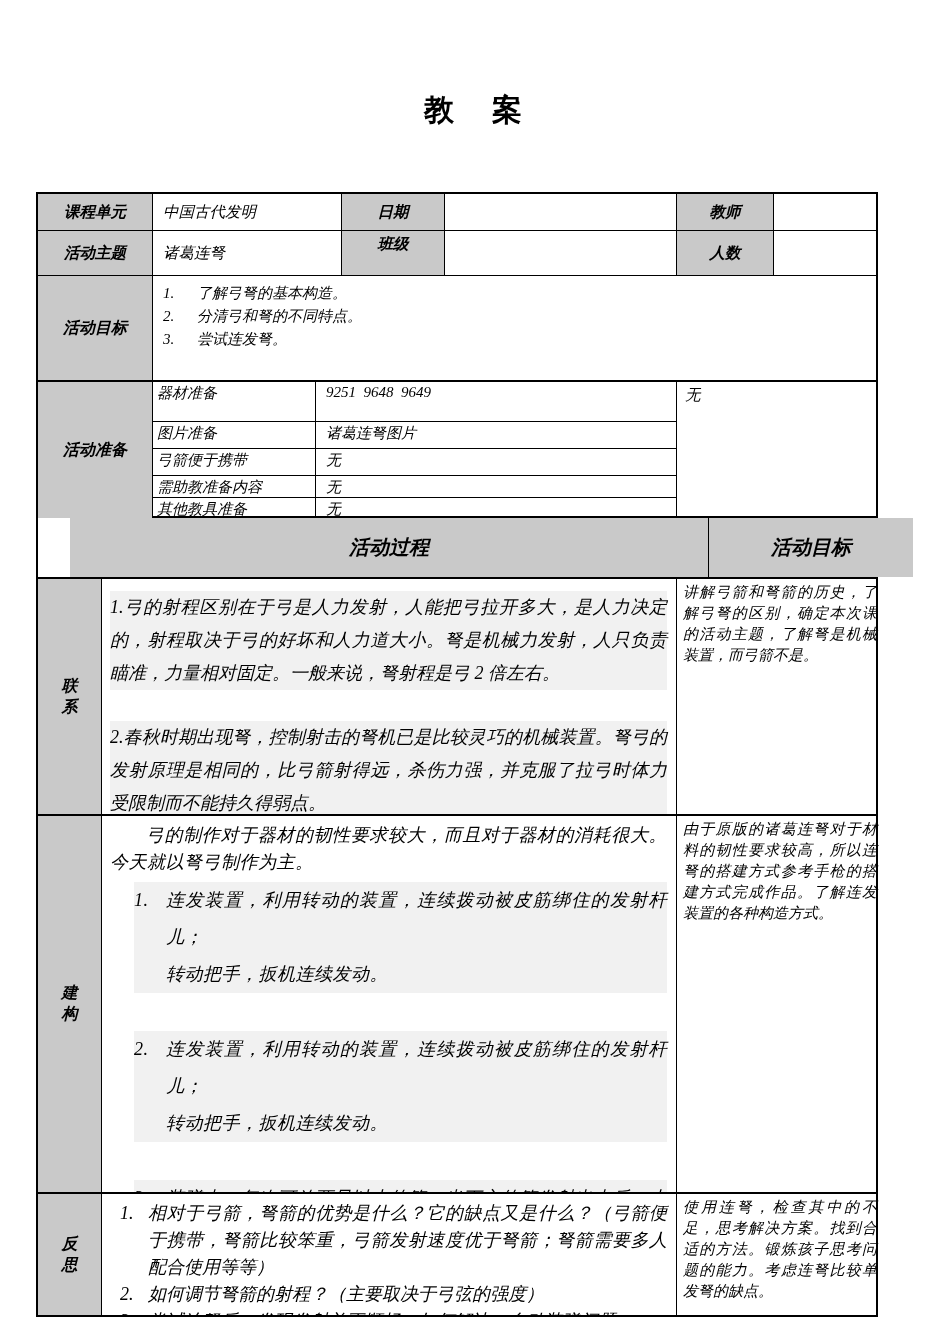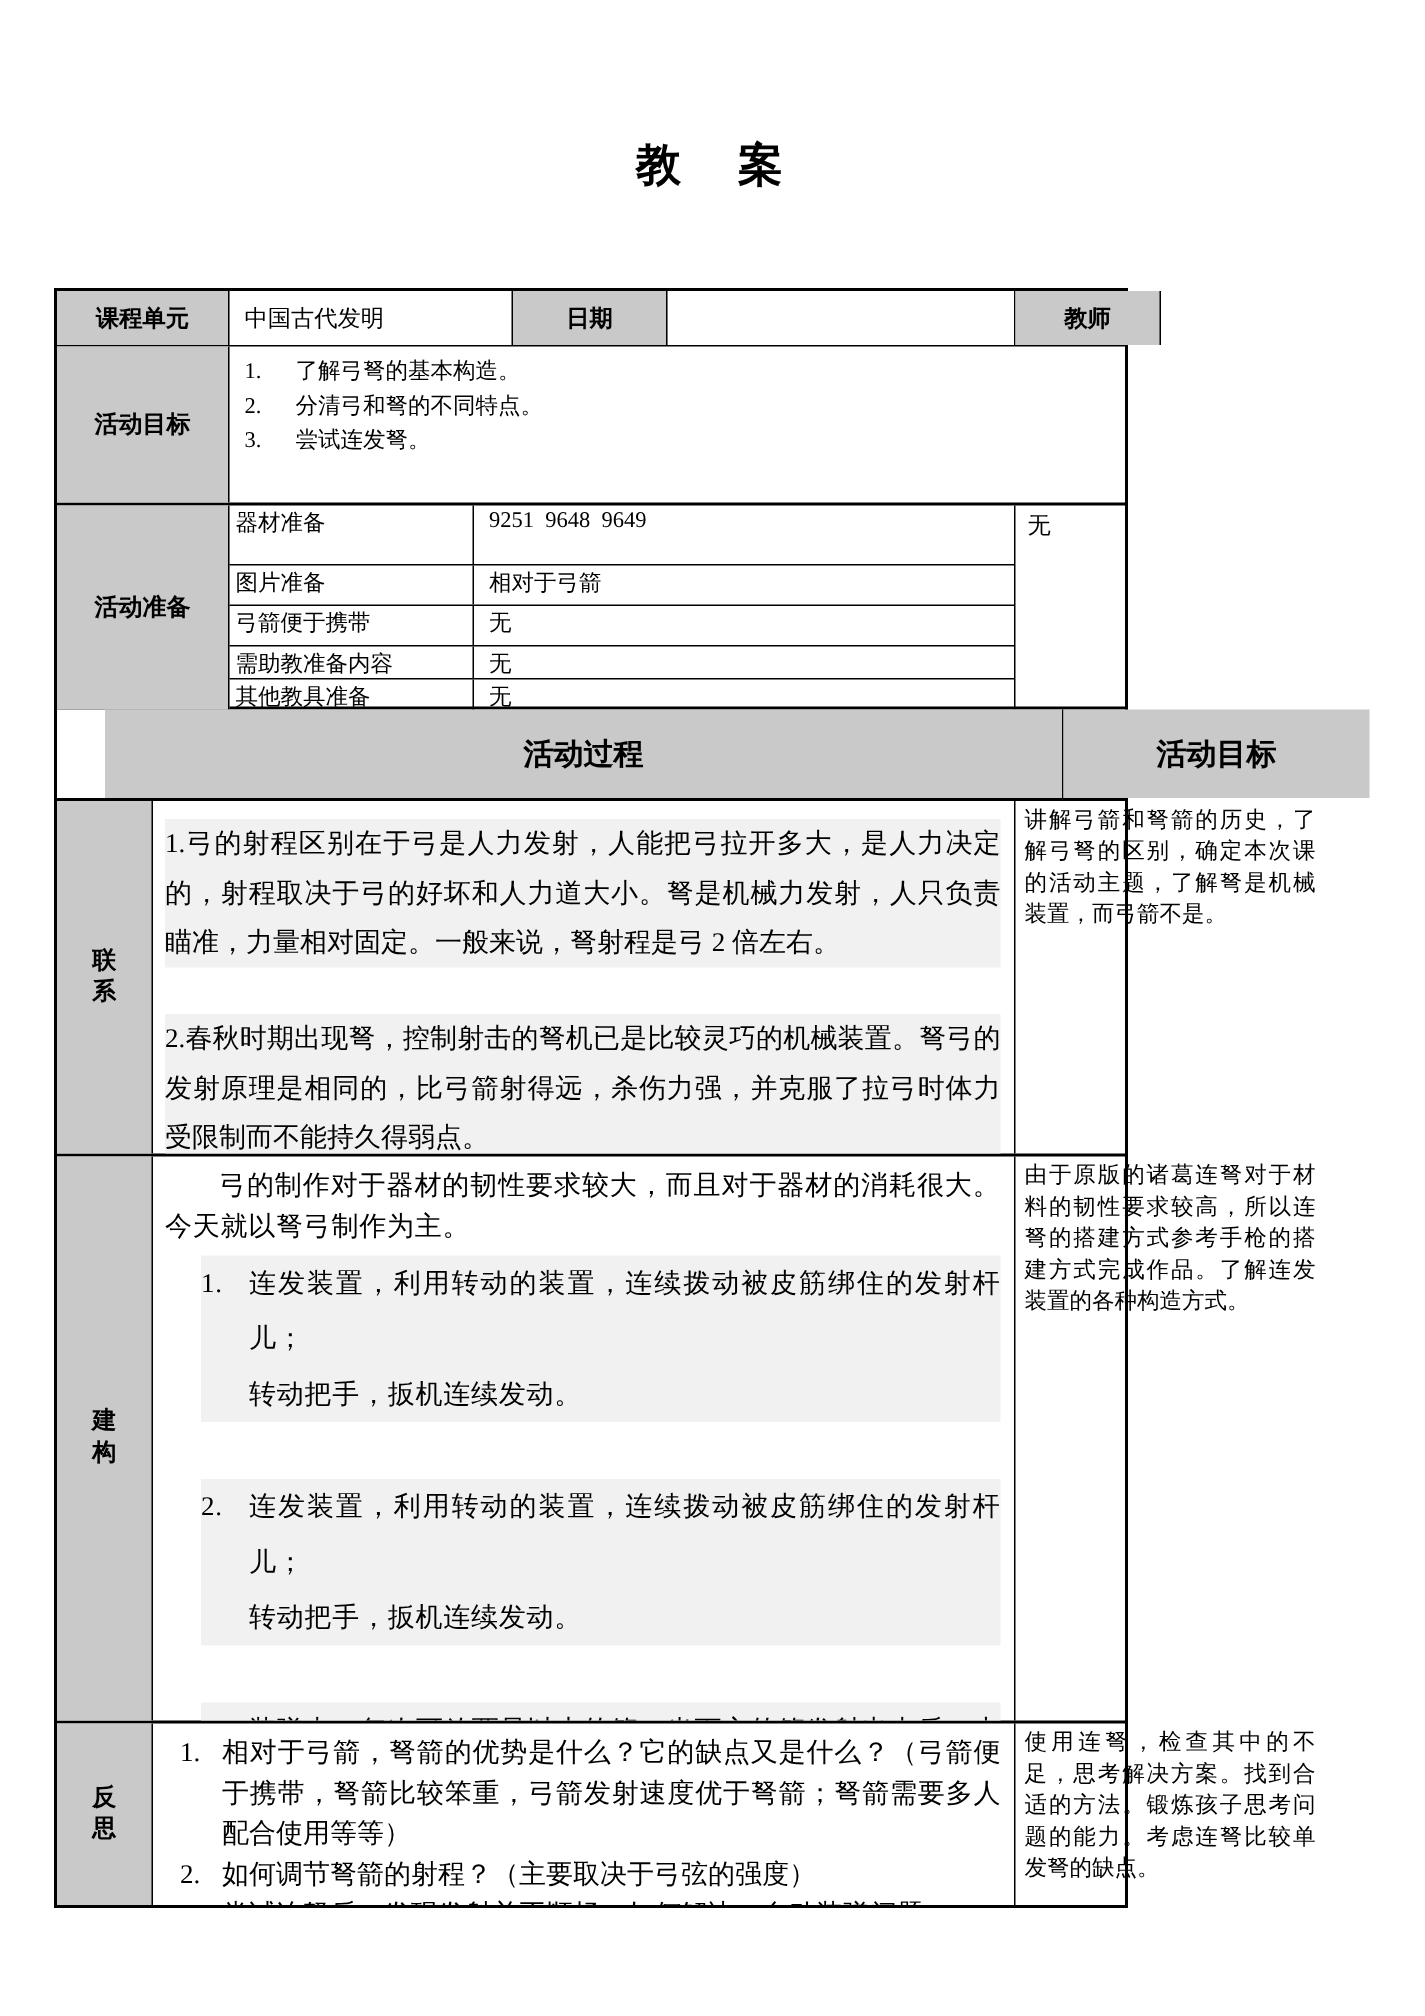--- a/index.html
+++ b/index.html
@@ -8,22 +8,23 @@
     width:950px; height:1344px;
     font-family:"Liberation Serif","DejaVu Serif",serif;
     color:#000;
   }
   .page { position:relative; width:950px; height:1344px; overflow:hidden; background:#fff; }
   .doc-title {
     text-align:center; padding-top:90px;
     font-size:30px; font-weight:bold; letter-spacing:4px;
   }
   .tbl {
-    position:absolute; left:36px; top:192px; width:716px;
+    position:absolute; left:36px; top:192px; width:842px;
     border:2px solid #000;
+    font-style:italic;
   }
   .row { display:grid; border-bottom:1px solid #000; }
   .row.thick { border-bottom:2px solid #000; }
   .row.last { border-bottom:none; }
   .cell { border-right:1px solid #000; padding:2px 6px; overflow:hidden; }
   .cell.endc { border-right:none; }
   .g { background:#c9c9c9; }
   .bold { font-weight:bold; }
   .vc { display:flex; align-items:center; justify-content:center; text-align:center; }
   .topal { display:block; padding-top:3px; text-align:center; }
@@ -87,20 +88,28 @@
 
     <div class="row r-info r1">
       <div class="cell g bold vc">课程单元</div>
       <div class="cell val">中国古代发明</div>
       <div class="cell g bold vc">日期</div>
       <div class="cell"></div>
       <div class="cell g bold vc">教师</div>
       <div class="cell endc"></div>
     </div>
 
+    <div class="row r-info r2">
+      <div class="cell g bold vc">活动主题</div>
+      <div class="cell val">诸葛连弩</div>
+      <div class="cell g bold topal">班级</div>
+      <div class="cell"></div>
+      <div class="cell g bold vc">人数</div>
+      <div class="cell endc"></div>
+    </div>
 
     <div class="row r-goals thick">
       <div class="cell g bold vc">活动目标</div>
       <div class="cell endc goals-content">
         <div class="goal-line">
           <span class="num">1.</span>
           <span>了解弓弩的基本构造。</span>
         </div>
         <div class="goal-line">
           <span class="num">2.</span>
@@ -115,21 +124,21 @@
 
     <div class="row r-prep thick">
       <div class="cell g bold vc">活动准备</div>
       <div class="prep-mid">
         <div class="prep-row" style="height:40px">
           <div class="name">器材准备</div>
           <div class="pval">9251  9648  9649</div>
         </div>
         <div class="prep-row" style="height:27px">
           <div class="name">图片准备</div>
-          <div class="pval">相对于弓箭</div>
+          <div class="pval">诸葛连弩图片</div>
         </div>
         <div class="prep-row" style="height:27px">
           <div class="name">弓箭便于携带</div>
           <div class="pval">无</div>
         </div>
         <div class="prep-row" style="height:22px">
           <div class="name">需助教准备内容</div>
           <div class="pval">无</div>
         </div>
         <div class="prep-row lastp" style="height:20px">

